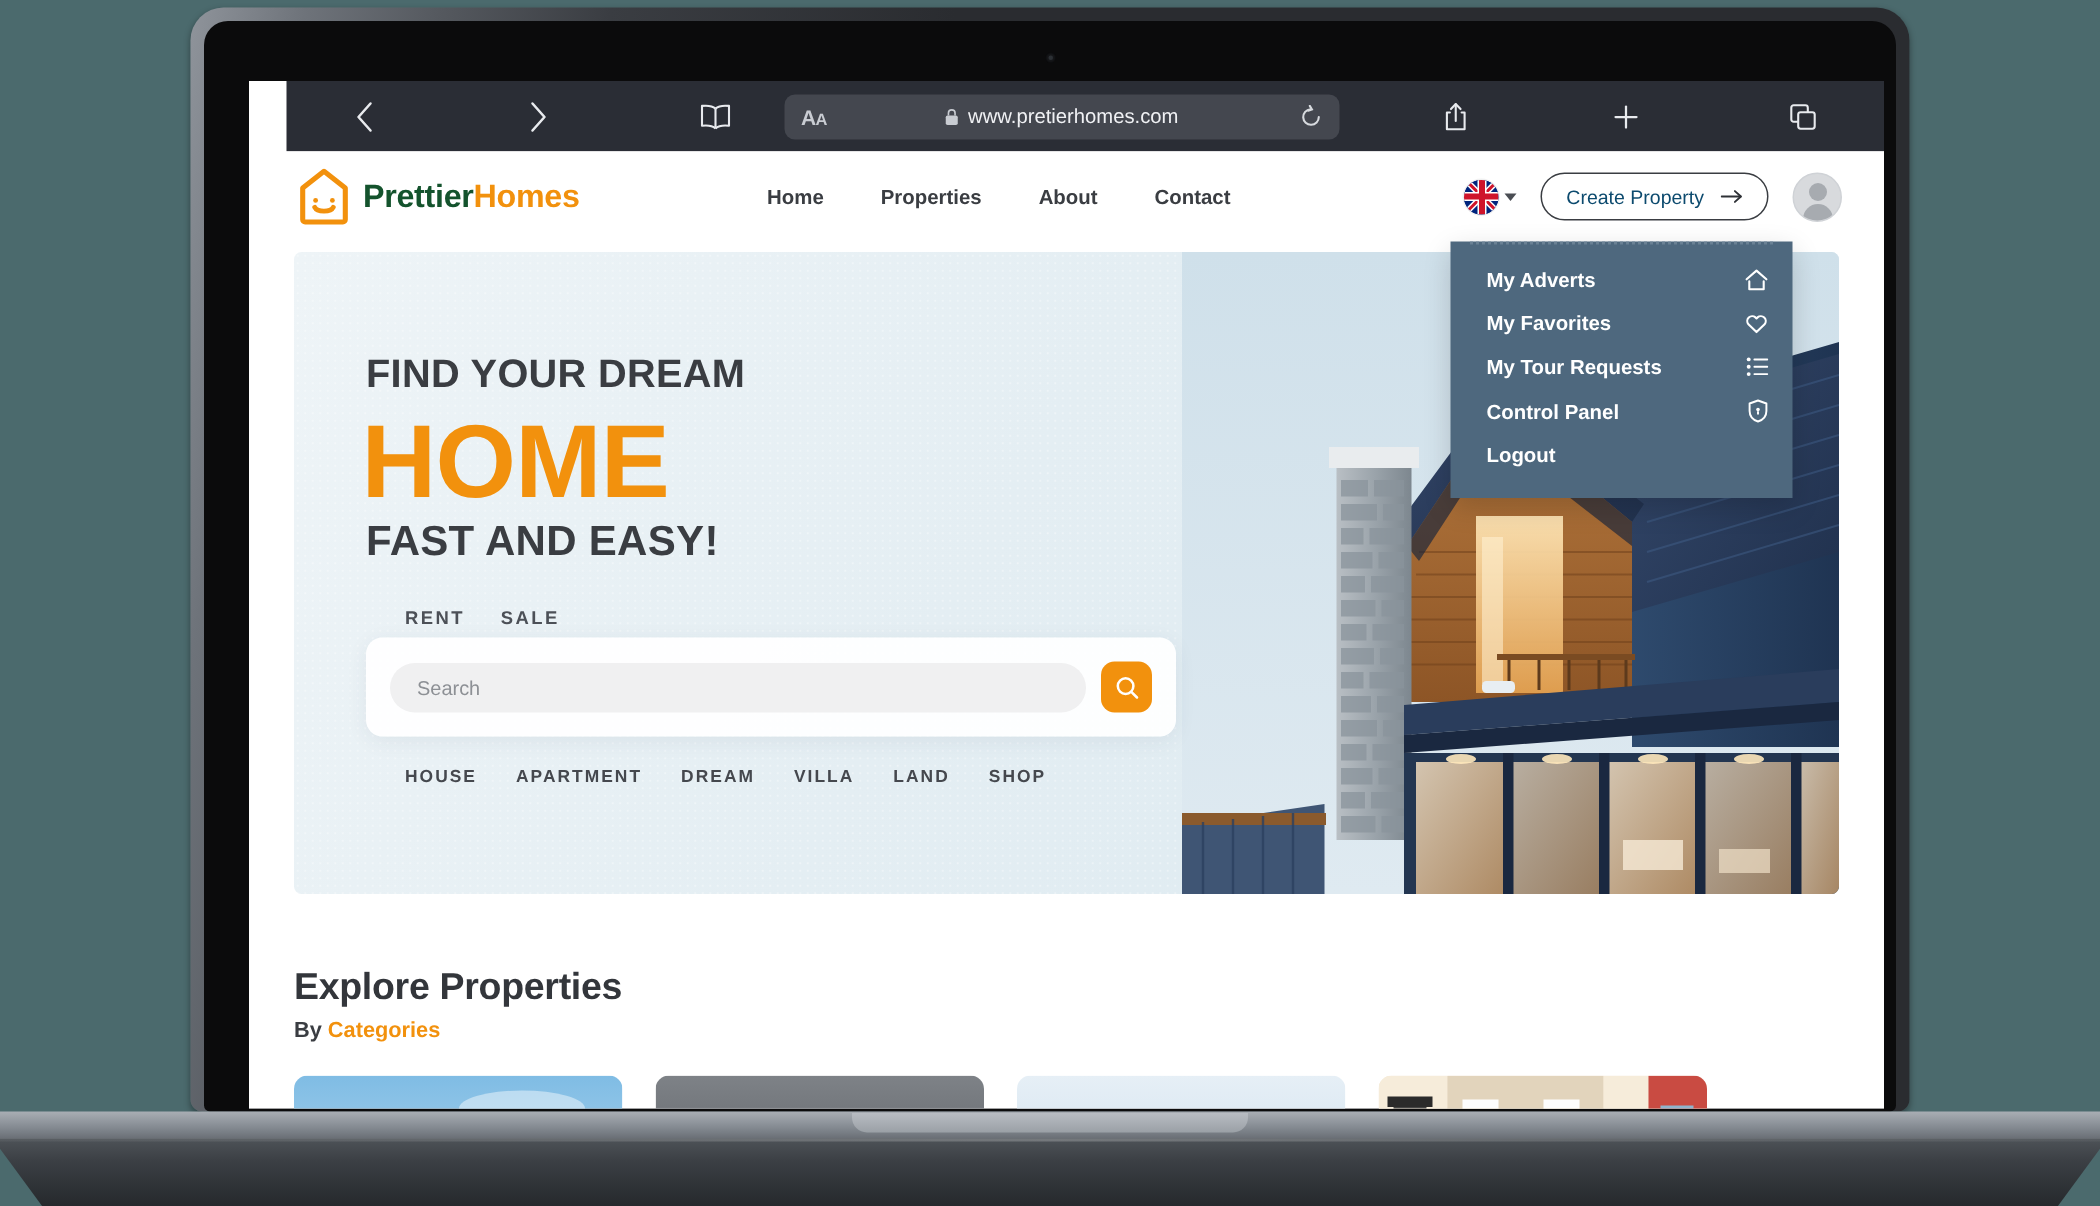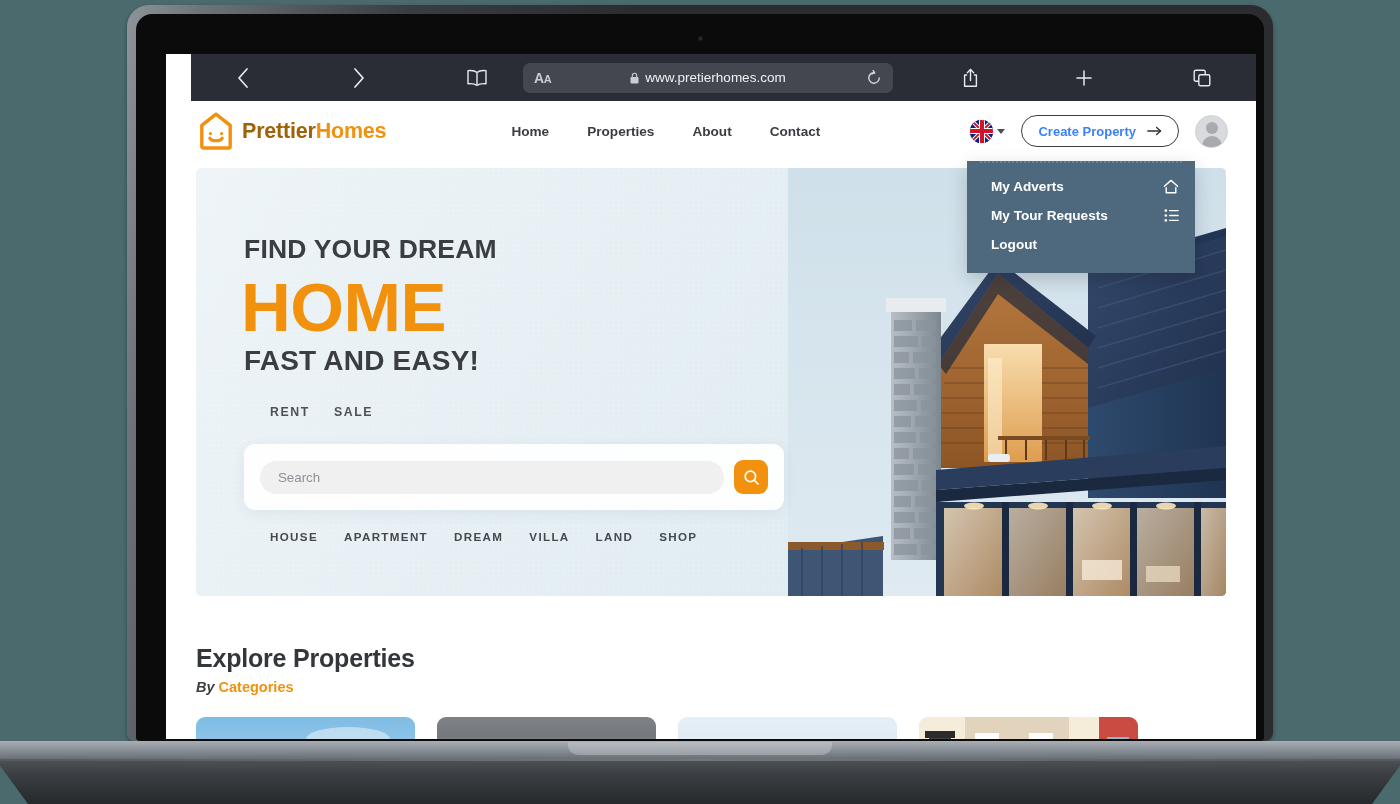--- a/index.html
+++ b/index.html
@@ -96,39 +96,39 @@
   
   #site { position:absolute; left:0; top:47px; right:0; bottom:0; background:#fff; }
 
   #site-header {
     height: 60px; display: flex; align-items: center;
     padding: 0 28px 0 32px; background: #fff; position: relative; z-index: 5;
   }
   .logo { display:flex; align-items:center; gap:8px; cursor:pointer; }
   .logo-mark { width: 36px; height: 40px; flex-shrink:0; }
   .logo-text { font-size: 21.5px; font-weight: 700; letter-spacing:-.2px; }
-  .logo-text .a { color: #a16207; }
+  .logo-text .a { color: #14532d; }
   .logo-text .b { color: #f2910d; }
 
   #main-nav { display: flex; gap: 38px; margin-left: 125px; }
   #main-nav a {
     font-size: 13.6px; color: #3a3d42; text-decoration:none; font-weight:600;
   }
   .hdr-right { margin-left:auto; display:flex; align-items:center; gap: 16px; }
   .lang { display:flex; align-items:center; gap:4px; cursor:pointer; }
   .flag {
     width:23px; height:23px; border-radius:50%; overflow:hidden; position:relative;
     background:#00247d; box-shadow:0 0 0 1px rgba(0,0,0,.06);
   }
   .flag i { position:absolute; display:block; }
   .caret { width:0;height:0;border-left:4px solid transparent;border-right:4px solid transparent;border-top:5px solid #4a4d53; }
   .btn-create {
     height: 32px; padding: 0 16px; border-radius: 18px;
     border: 1.3px solid #3a3d42; background: #fff;
-    font-size: 13px; color:#3b82f6; font-weight:700;
+    font-size: 13px; color:#0c4a6e; font-weight:400;
     display:flex; align-items:center; gap:11px; cursor:pointer;
     font-family:"Liberation Sans",sans-serif;
   }
   .avatar-btn {
     width: 33px; height: 33px; border-radius: 50%;
     background: #d8dadd; border:1px solid #cfd2d6; cursor:pointer;
     position:relative; overflow:hidden;
   }
   .av-head { position:absolute; left:50%; top:6px; margin-left:-6px; width:12px;height:12px;border-radius:50%;background:#a7abb0; }
   .av-body { position:absolute; left:50%; top:20px; margin-left:-10px; width:20px;height:16px;border-radius:10px 10px 0 0;background:#a7abb0; }
@@ -165,21 +165,21 @@
     background-image: radial-gradient(rgba(255,255,255,.55) 0.8px, transparent 0.9px);
     background-size: 5px 5px; opacity:.65;
   }
   .hero-left { position:relative; z-index:2; width: 532px; padding: 66px 0 0 48px; }
   .h-pre { font-size: 26.5px; font-weight: 700; color:#3a3d42; letter-spacing:.2px; }
   .h-big { font-size: 69px; font-weight: 800; color:#f2910d; line-height: .96; letter-spacing:-.5px; margin: 10px 0 4px -3px; }
   .h-post{ font-size: 28px; font-weight: 700; color:#3a3d42; letter-spacing:.2px; }
   .rs-tabs { display:flex; gap: 24px; margin-top: 28px; padding-left: 26px; align-items: center; }
   .rs-tab { font-size: 12.3px; letter-spacing: 1.6px; color: #4c5057; font-weight:600; cursor:pointer; }
   .search-card {
-    margin-top: 25px; width: 540px; background: rgba(255,255,255,.93);
+    margin-top: 6px; width: 540px; background: rgba(255,255,255,.93);
     border-radius: 11px; padding: 16px; display:flex; align-items:center; gap:10px;
     box-shadow: 0 3px 14px rgba(40,60,80,.07);
   }
   .search-input {
     flex:1; height: 33px; border-radius: 17px; border:none; background:#f0f0f1;
     padding: 0 18px; font-size: 13.3px; color:#3a3d42;
     font-family:"Liberation Sans",sans-serif;
   }
   .search-input::placeholder { color:#8d9095; }
   .search-btn {
@@ -191,21 +191,21 @@
 
   
   .hero-photo {
     position:absolute; right:0; top:0; width: 438px; height: 428px; z-index:1; overflow:hidden;
   }
 
   
   #explore { padding: 48px 30px 0 30px; }
   .ex-title { font-size: 25px; font-weight: 700; color:#33363b; letter-spacing:-.2px; }
   .ex-sub { font-size: 14.5px; font-weight:700; margin-top: 6px; }
-  .ex-sub .g { color:#3a3d42;font-style:italic; }
+  .ex-sub .g { color:#3a3d42; }
   .ex-sub .o { color:#f2910d; }
   .cards { display:flex; gap: 22px; margin-top: 22px; }
   .card {
     width: 219px; height: 140px; border-radius: 9px; overflow:hidden; position:relative;
     cursor:pointer; flex-shrink:0;
   }
 </style>
 </head>
 <body>
 
@@ -336,35 +336,53 @@
               <div class="um-item">
                 <span class="um-label">My Adverts</span>
                 <span class="um-icon">
                   <svg width="16" height="15" viewBox="0 0 16 15" fill="none" stroke="currentColor" stroke-width="1.4" stroke-linejoin="round" stroke-linecap="round">
                       <path d="M1.4 7.2 8 1.4l6.6 5.8"></path>
                       <path d="M3.2 8.6v5.2h9.6V8.6"></path>
                     </svg>
                 </span>
               </div>
 
+              <div class="um-item">
+                <span class="um-label">My Favorites</span>
+                <span class="um-icon">
+                  <svg width="16" height="15" viewBox="0 0 16 15" fill="none" stroke="currentColor" stroke-width="1.4" stroke-linejoin="round">
+                      <path d="M8 13.4 2.6 8.2a3.3 3.3 0 014.7-4.6L8 4.3l.7-.7a3.3 3.3 0 014.7 4.6z"></path>
+                    </svg>
+                </span>
+              </div>
 
               <div class="um-item">
                 <span class="um-label">My Tour Requests</span>
                 <span class="um-icon">
                   <svg width="15" height="13" viewBox="0 0 15 13" fill="none" stroke="currentColor" stroke-width="1.3" stroke-linecap="round">
                       <line x1="5.6" y1="1.6" x2="14.2" y2="1.6"></line>
                       <line x1="5.6" y1="6.5" x2="14.2" y2="6.5"></line>
                       <line x1="5.6" y1="11.4" x2="14.2" y2="11.4"></line>
                       <circle cx="1.8" cy="1.6" r="1.3" fill="currentColor" stroke="none"></circle>
                       <circle cx="1.8" cy="6.5" r="1.3" fill="currentColor" stroke="none"></circle>
                       <circle cx="1.8" cy="11.4" r="1.3" fill="currentColor" stroke="none"></circle>
                     </svg>
                 </span>
               </div>
 
+              <div class="um-item">
+                <span class="um-label">Control Panel</span>
+                <span class="um-icon">
+                  <svg width="14" height="16" viewBox="0 0 14 16" fill="none" stroke="currentColor" stroke-width="1.3" stroke-linejoin="round">
+                      <path d="M7 1 12.6 3v5c0 3.6-2.4 6-5.6 7-3.2-1-5.6-3.4-5.6-7V3z"></path>
+                      <circle cx="7" cy="7" r="1.2" fill="currentColor" stroke="none"></circle>
+                      <line x1="7" y1="8.2" x2="7" y2="10.4"></line>
+                    </svg>
+                </span>
+              </div>
 
               <div class="um-item">
                 <span class="um-label">Logout</span>
               </div>
             </div>
           </div>
 
           <div id="hero">
 
             <div class="hero-photo">

